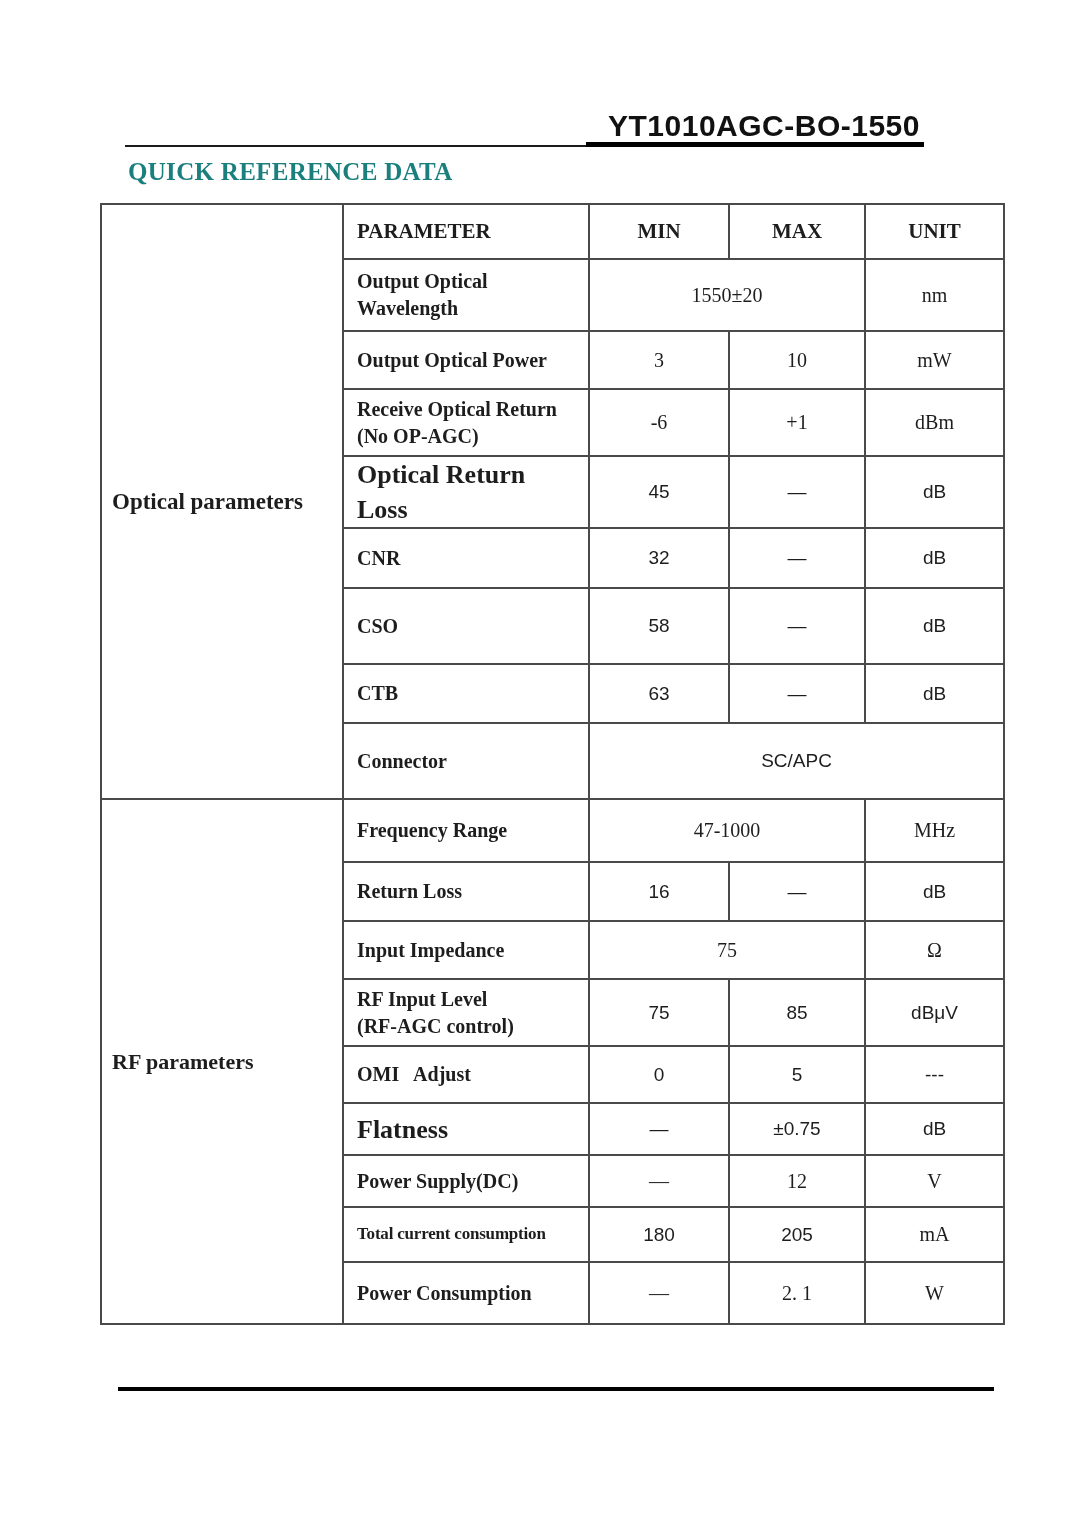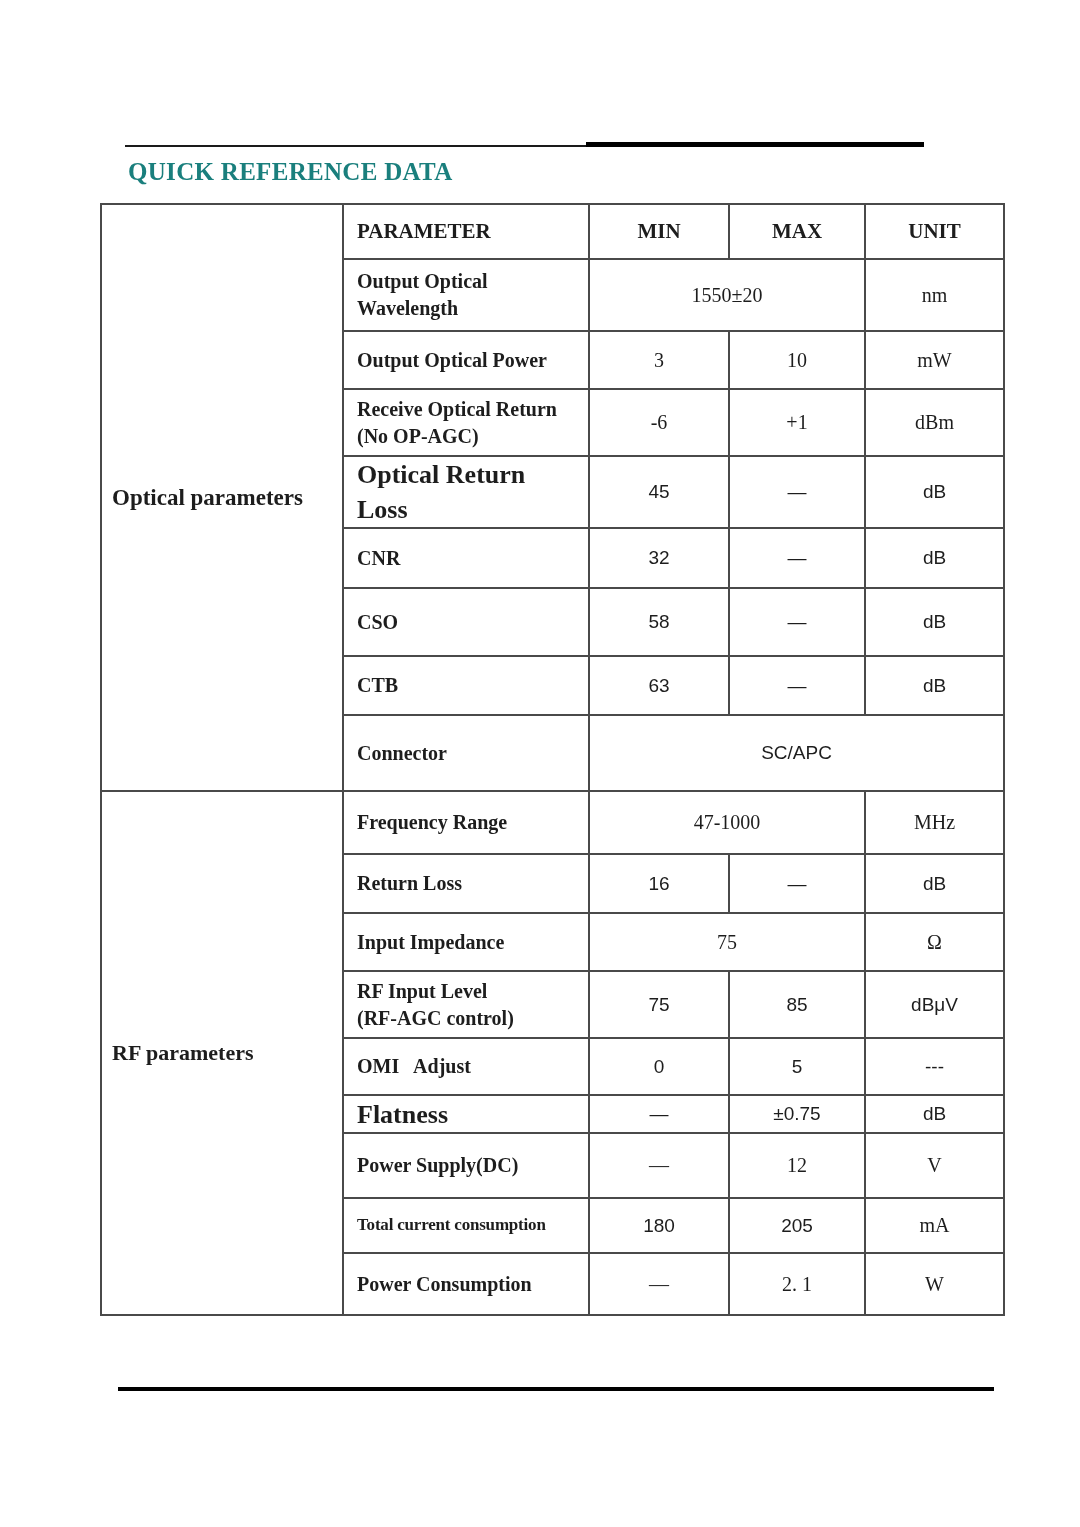--- a/index.html
+++ b/index.html
@@ -116,20 +116,21 @@
     left: 118px; top: 1387px;
     width: 876px; height: 4px;
     background: #000;
   }
 </style>
 </head>
 <body>
 
 <div id="page">
 
+  <div id="doc-title">YT1010AGC-BO-1550</div>
   <div id="rule-thin"></div>
   <div id="rule-thick"></div>
   <div id="section-title" style="color: rgb(26, 127, 125);">QUICK REFERENCE DATA</div>
 
   <table id="spec-table">
     <colgroup>
       <col class="c-cat">
         <col class="c-param">
         <col class="c-min">
         <col class="c-max">
@@ -174,21 +175,21 @@
       <td class="val val-sans">dB</td>
     </tr>
 
     <tr style="height:60px">
       <td class="lbl">CNR</td>
       <td class="val val-sans">32</td>
       <td class="val val-sans">—</td>
       <td class="val val-sans">dB</td>
     </tr>
 
-    <tr style="height:68px">
+    <tr style="height:76px">
       <td class="lbl">CSO</td>
       <td class="val val-sans">58</td>
       <td class="val val-sans">—</td>
       <td class="val val-sans">dB</td>
     </tr>
 
     <tr style="height:59px">
       <td class="lbl">CTB</td>
       <td class="val val-sans">63</td>
       <td class="val val-sans">—</td>
@@ -228,28 +229,28 @@
       <td class="val val-sans">dBμV</td>
     </tr>
 
     <tr style="height:57px">
       <td class="lbl">OMI   Adjust</td>
       <td class="val val-sans">0</td>
       <td class="val val-sans">5</td>
       <td class="val val-sans">---</td>
     </tr>
 
-    <tr style="height:38px">
+    <tr style="height:52px">
       <td class="lbl lbl-sans">Flatness</td>
       <td class="val val-sans">—</td>
       <td class="val val-sans">±0.75</td>
       <td class="val val-sans">dB</td>
     </tr>
 
-    <tr style="height:65px">
+    <tr style="height:52px">
       <td class="lbl">Power Supply(DC)</td>
       <td class="val">—</td>
       <td class="val">12</td>
       <td class="val">V</td>
     </tr>
 
     <tr style="height:55px">
       <td class="lbl lbl-small">Total current consumption</td>
       <td class="val val-sans">180</td>
       <td class="val val-sans">205</td>

